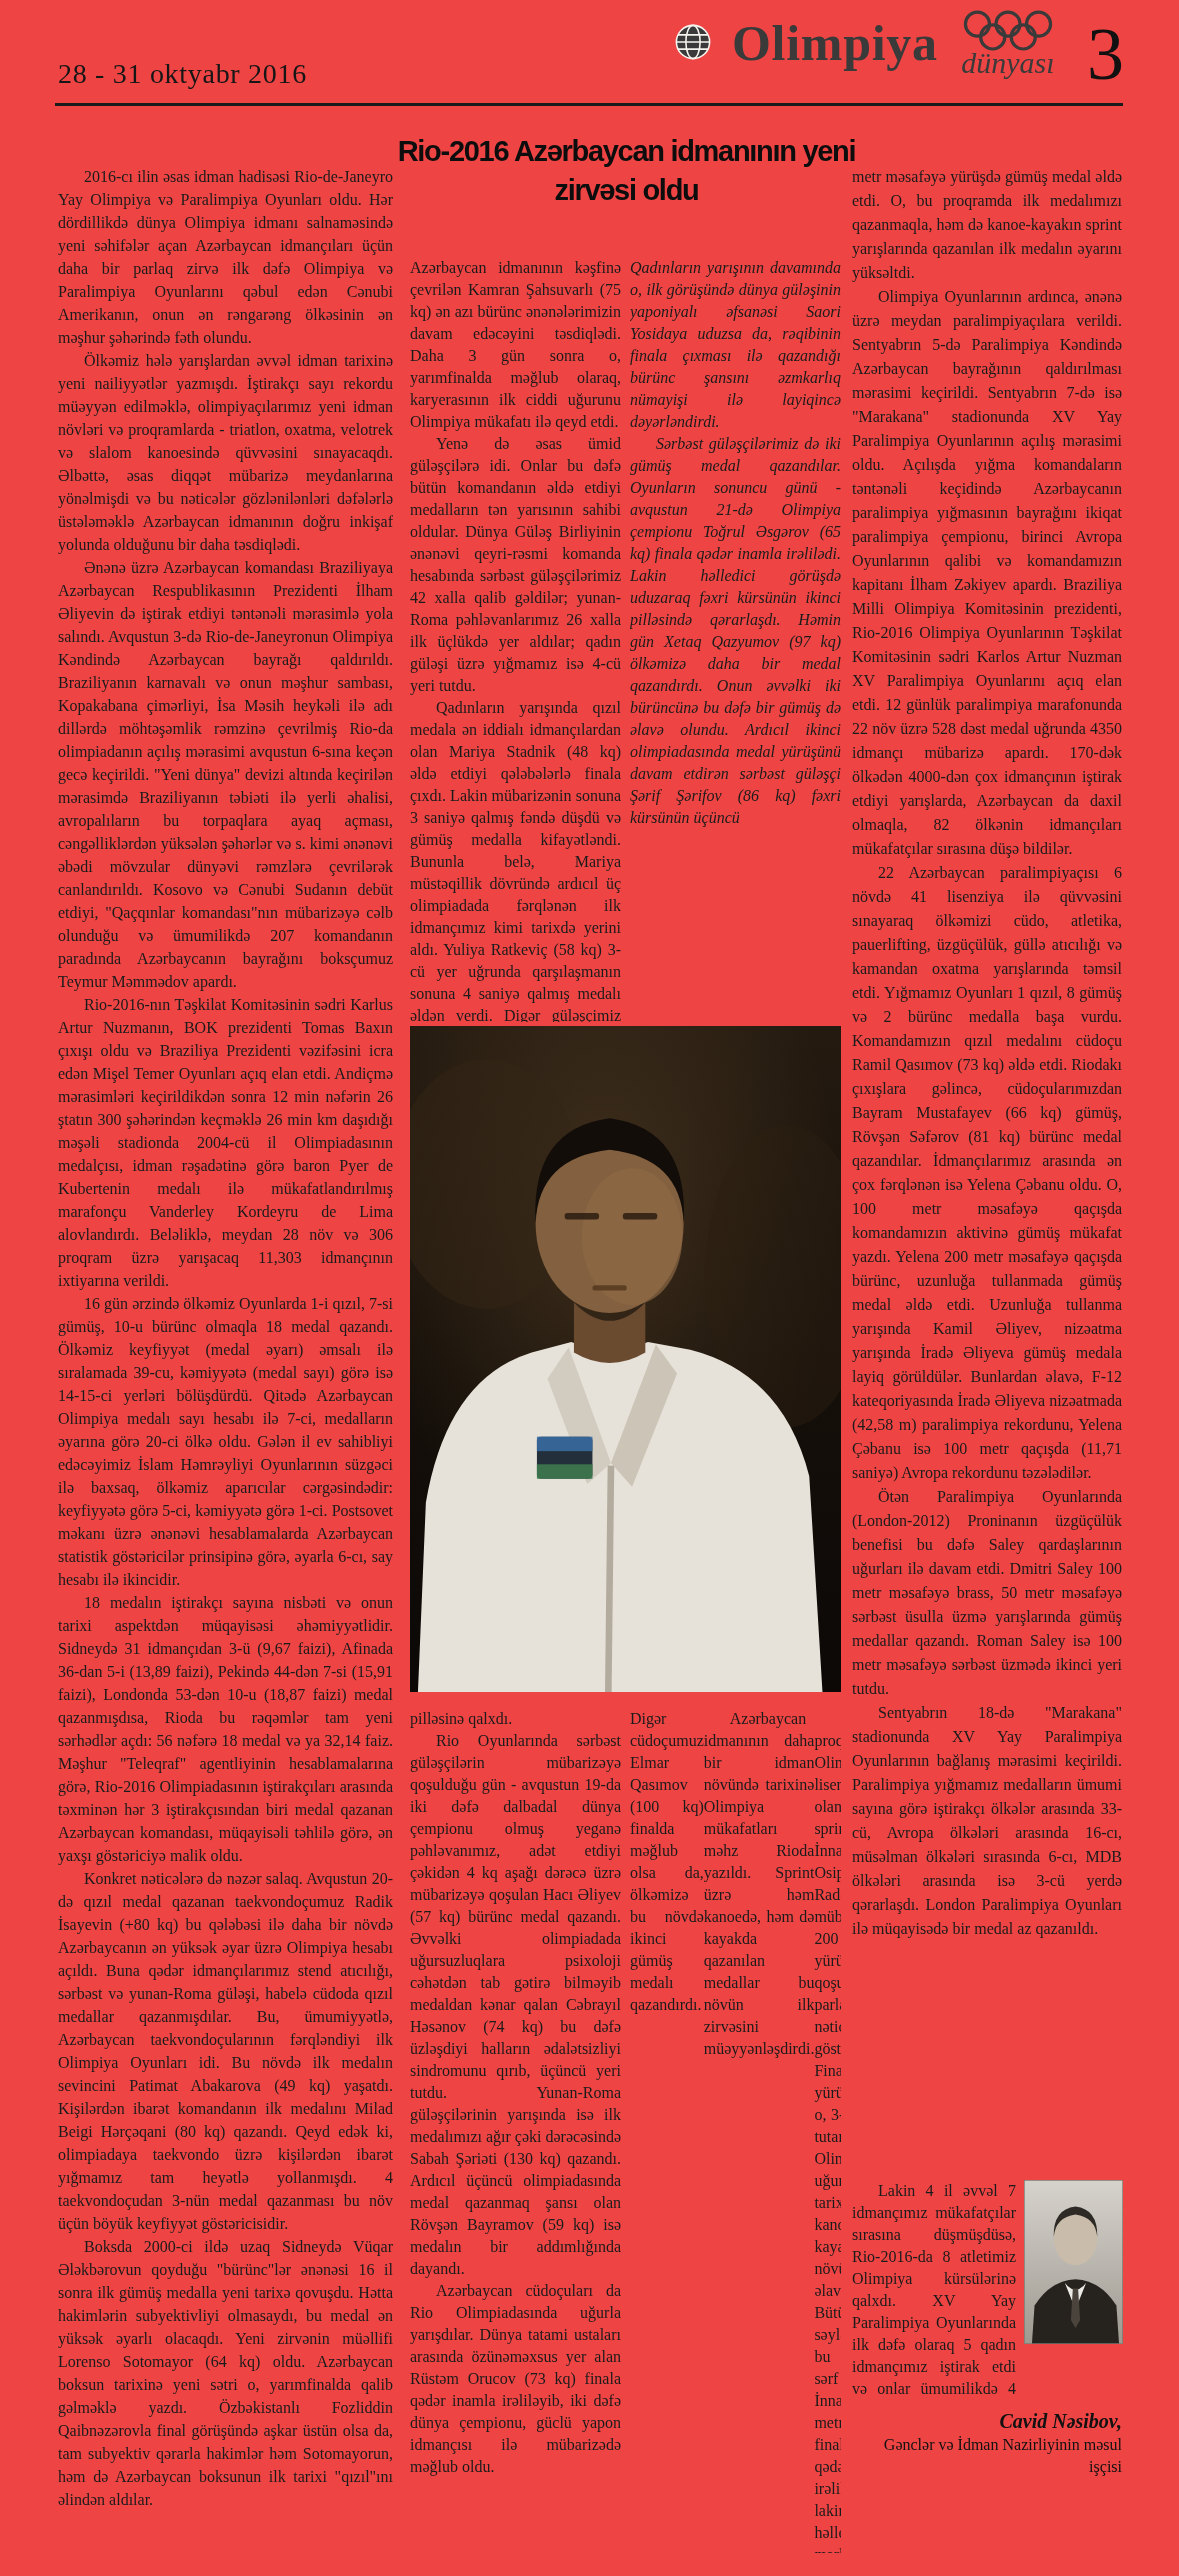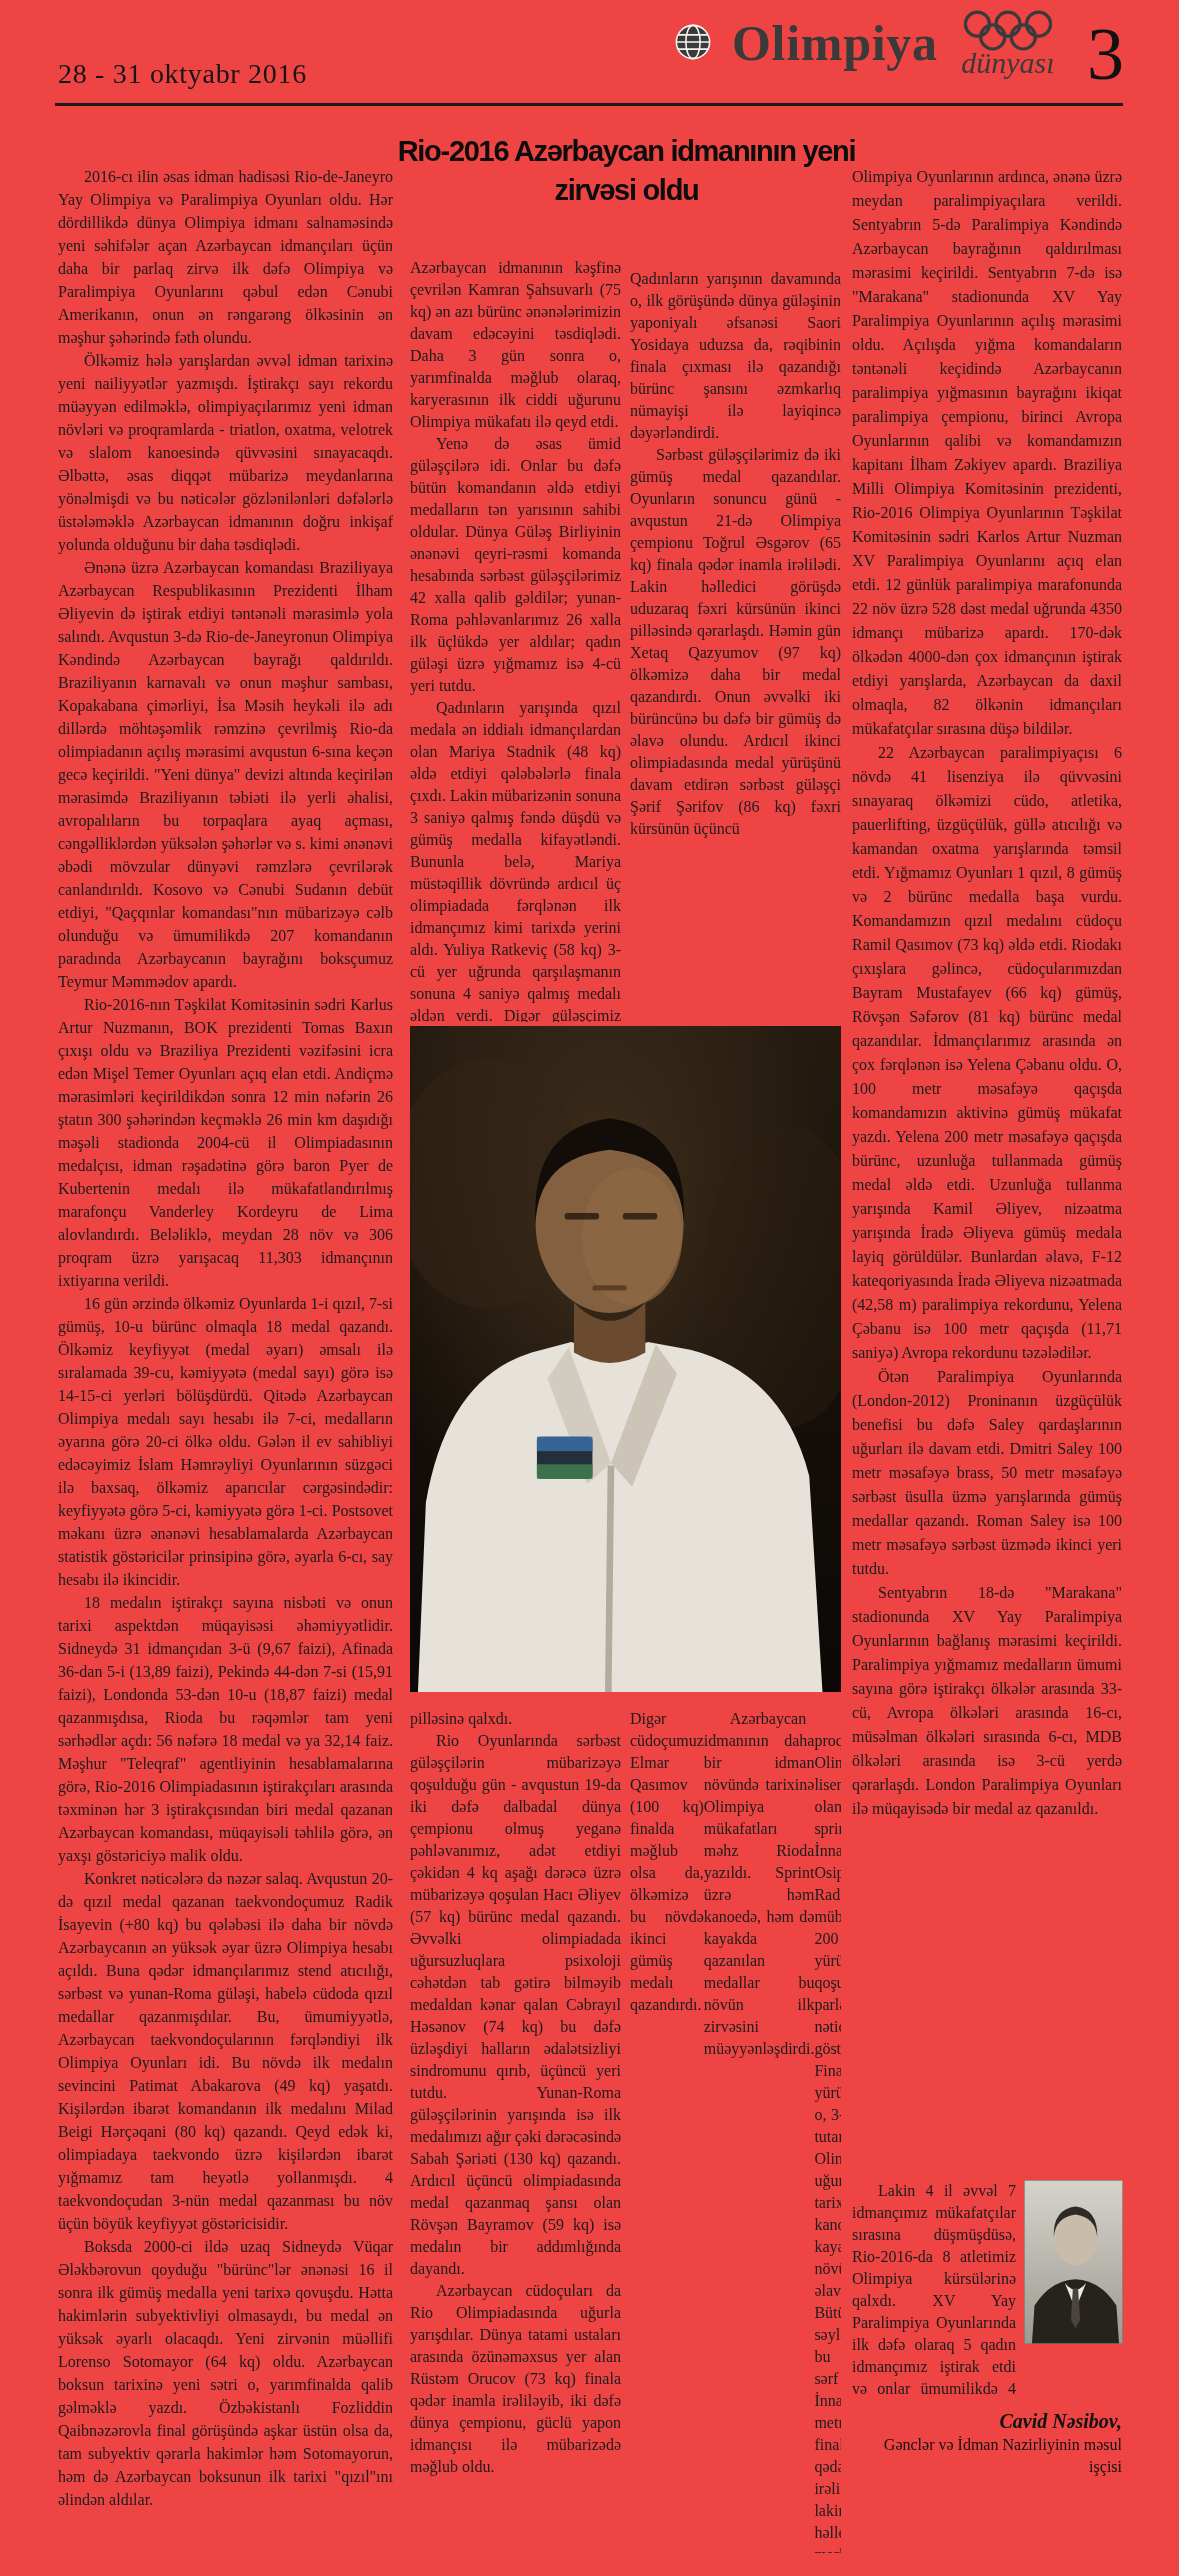--- a/index.html
+++ b/index.html
@@ -49,21 +49,21 @@
   
   .col{
     position:absolute;overflow:hidden;
     font-size:16px;line-height:22px;
     text-align:justify;color:#1b1b1b;
   }
   .col p{margin:0;text-indent:26px;}
   .cont p:first-child{text-indent:0;}
   .col1{left:58px;top:165px;width:335px;height:2387px;line-height:23px;}
   .col2a{left:410px;top:257px;width:211px;height:765px;}
-  .col3a{left:630px;top:268px;width:211px;height:765px;}
+  .col3a{left:630px;top:257px;width:211px;height:765px;font-style:italic;}
   .col2b{left:410px;top:1708px;width:211px;height:845px;}
   .col3b{left:630px;top:1708px;width:211px;height:845px;display:flex;flex-direction:row;}
   .col3b p:last-child{margin-top:auto;}
   .col4{left:852px;top:165px;width:270px;height:2013px;line-height:24px;}
   .col4n{left:852px;top:2180px;width:164px;height:222px;line-height:22px;}
   
   .photo-main{
     position:absolute;left:410px;top:1026px;width:431px;height:666px;
     background:#0d0a06;
   }
@@ -187,20 +187,21 @@
       <p>Rio Oyunlarında sərbəst güləşçilərin mübarizəyə qoşulduğu gün - avqustun 19-da iki dəfə dalbadal dünya çempionu olmuş yeganə pəhləvanımız, adət etdiyi çəkidən 4 kq aşağı dərəcə üzrə mübarizəyə qoşulan Hacı Əliyev (57 kq) bürünc medal qazandı. Əvvəlki olimpiadada uğursuzluqlara psixoloji cəhətdən tab gətirə bilməyib medaldan kənar qalan Cəbrayıl Həsənov (74 kq) bu dəfə üzləşdiyi halların ədalətsizliyi sindromunu qırıb, üçüncü yeri tutdu. Yunan-Roma güləşçilərinin yarışında isə ilk medalımızı ağır çəki dərəcəsində Sabah Şəriəti (130 kq) qazandı. Ardıcıl üçüncü olimpiadasında medal qazanmaq şansı olan Rövşən Bayramov (59 kq) isə medalın bir addımlığında dayandı.</p>
       <p>Azərbaycan cüdoçuları da Rio Olimpiadasında uğurla yarışdılar. Dünya tatami ustaları arasında özünəməxsus yer alan Rüstəm Orucov (73 kq) finala qədər inamla irəliləyib, iki dəfə dünya çempionu, güclü yapon idmançısı ilə mübarizədə məğlub oldu.</p>
     </div>
   <div class="col col3b cont">
       <p>Digər cüdoçumuz Elmar Qasımov (100 kq) finalda məğlub olsa da, ölkəmizə bu növdə ikinci gümüş medalı qazandırdı.</p>
       <p>Azərbaycan idmanının daha bir idman növündə tarixinə Olimpiya mükafatları məhz Rioda yazıldı. Sprint üzrə həm kanoedə, həm də kayakda qazanılan medallar bu növün ilk zirvəsini müəyyənləşdirdi.</p>
       <p>İki proqramda Olimpiya lisenziyası olan kayak sprintçisi İnna Osipenko-Radomska mübarizəyə 200 metr yürüşlə qoşulub parlaq nəticələr göstərdi. Final yürüşündə o, 3-cü yeri tutaraq Olimpiya uğurlarının tarixinə kanoe-kayak növünü də əlavə etdi. Bütün səylərini bu yürüşə sərf edən İnna 500 metrdə də finala qədər irəlilədi, lakin həlledici mərhələdə medalçılar sırasından kənarda qaldı.</p>
       <p>Kanoeçimiz Valentin Demyanenko 200</p>
     </div>
   <div class="col col4 cont">
+      <p>metr məsafəyə yürüşdə gümüş medal əldə etdi. O, bu proqramda ilk medalımızı qazanmaqla, həm də kanoe-kayakın sprint yarışlarında qazanılan ilk medalın əyarını yüksəltdi.</p>
       <p>Olimpiya Oyunlarının ardınca, ənənə üzrə meydan paralimpiyaçılara verildi. Sentyabrın 5-də Paralimpiya Kəndində Azərbaycan bayrağının qaldırılması mərasimi keçirildi. Sentyabrın 7-də isə "Marakana" stadionunda XV Yay Paralimpiya Oyunlarının açılış mərasimi oldu. Açılışda yığma komandaların təntənəli keçidində Azərbaycanın paralimpiya yığmasının bayrağını ikiqat paralimpiya çempionu, birinci Avropa Oyunlarının qalibi və komandamızın kapitanı İlham Zəkiyev apardı. Braziliya Milli Olimpiya Komitəsinin prezidenti, Rio-2016 Olimpiya Oyunlarının Təşkilat Komitəsinin sədri Karlos Artur Nuzman XV Paralimpiya Oyunlarını açıq elan etdi. 12 günlük paralimpiya marafonunda 22 növ üzrə 528 dəst medal uğrunda 4350 idmançı mübarizə apardı. 170-dək ölkədən 4000-dən çox idmançının iştirak etdiyi yarışlarda, Azərbaycan da daxil olmaqla, 82 ölkənin idmançıları mükafatçılar sırasına düşə bildilər.</p>
       <p>22 Azərbaycan paralimpiyaçısı 6 növdə 41 lisenziya ilə qüvvəsini sınayaraq ölkəmizi cüdo, atletika, pauerlifting, üzgüçülük, güllə atıcılığı və kamandan oxatma yarışlarında təmsil etdi. Yığmamız Oyunları 1 qızıl, 8 gümüş və 2 bürünc medalla başa vurdu. Komandamızın qızıl medalını cüdoçu Ramil Qasımov (73 kq) əldə etdi. Riodakı çıxışlara gəlincə, cüdoçularımızdan Bayram Mustafayev (66 kq) gümüş, Rövşən Səfərov (81 kq) bürünc medal qazandılar. İdmançılarımız arasında ən çox fərqlənən isə Yelena Çəbanu oldu. O, 100 metr məsafəyə qaçışda komandamızın aktivinə gümüş mükafat yazdı. Yelena 200 metr məsafəyə qaçışda bürünc, uzunluğa tullanmada gümüş medal əldə etdi. Uzunluğa tullanma yarışında Kamil Əliyev, nizəatma yarışında İradə Əliyeva gümüş medala layiq görüldülər. Bunlardan əlavə, F-12 kateqoriyasında İradə Əliyeva nizəatmada (42,58 m) paralimpiya rekordunu, Yelena Çəbanu isə 100 metr qaçışda (11,71 saniyə) Avropa rekordunu təzələdilər.</p>
       <p>Ötən Paralimpiya Oyunlarında (London-2012) Proninanın üzgüçülük benefisi bu dəfə Saley qardaşlarının uğurları ilə davam etdi. Dmitri Saley 100 metr məsafəyə brass, 50 metr məsafəyə sərbəst üsulla üzmə yarışlarında gümüş medallar qazandı. Roman Saley isə 100 metr məsafəyə sərbəst üzmədə ikinci yeri tutdu.</p>
       <p>Sentyabrın 18-də "Marakana" stadionunda XV Yay Paralimpiya Oyunlarının bağlanış mərasimi keçirildi. Paralimpiya yığmamız medalların ümumi sayına görə iştirakçı ölkələr arasında 33-cü, Avropa ölkələri arasında 16-cı, müsəlman ölkələri sırasında 6-cı, MDB ölkələri arasında isə 3-cü yerdə qərarlaşdı. London Paralimpiya Oyunları ilə müqayisədə bir medal az qazanıldı.</p>
     </div>
 
   <div class="photo-portrait">
     <svg viewBox="0 0 150 248" width="99" height="164">
       <defs>
         <linearGradient id="pp" x1="0" y1="0" x2="0" y2="1">

